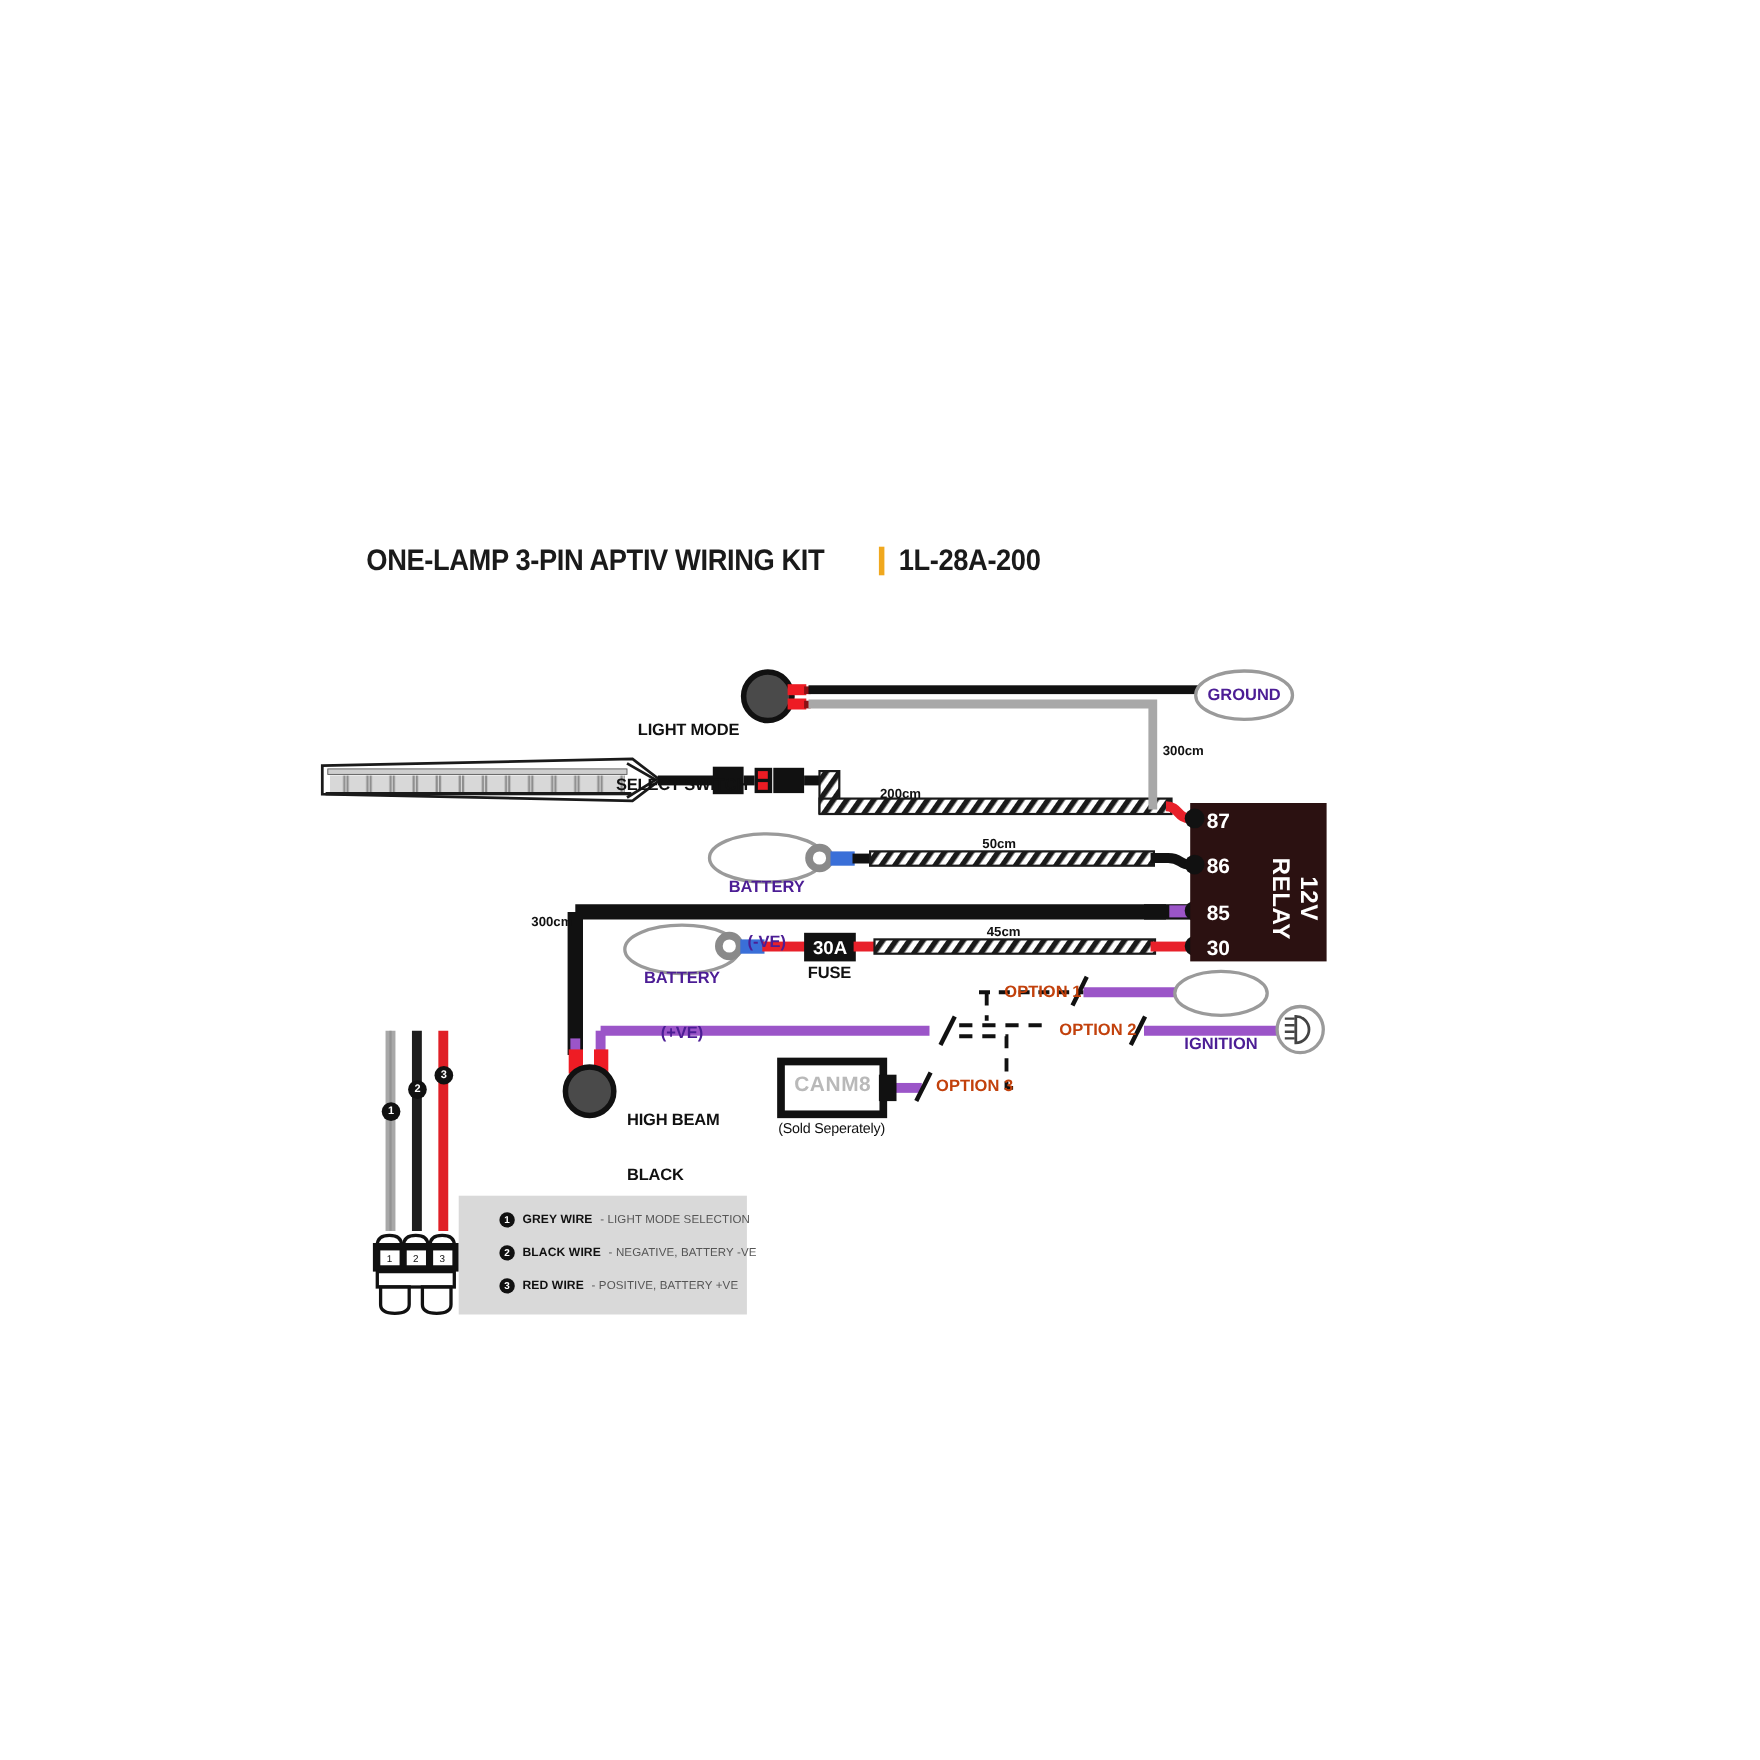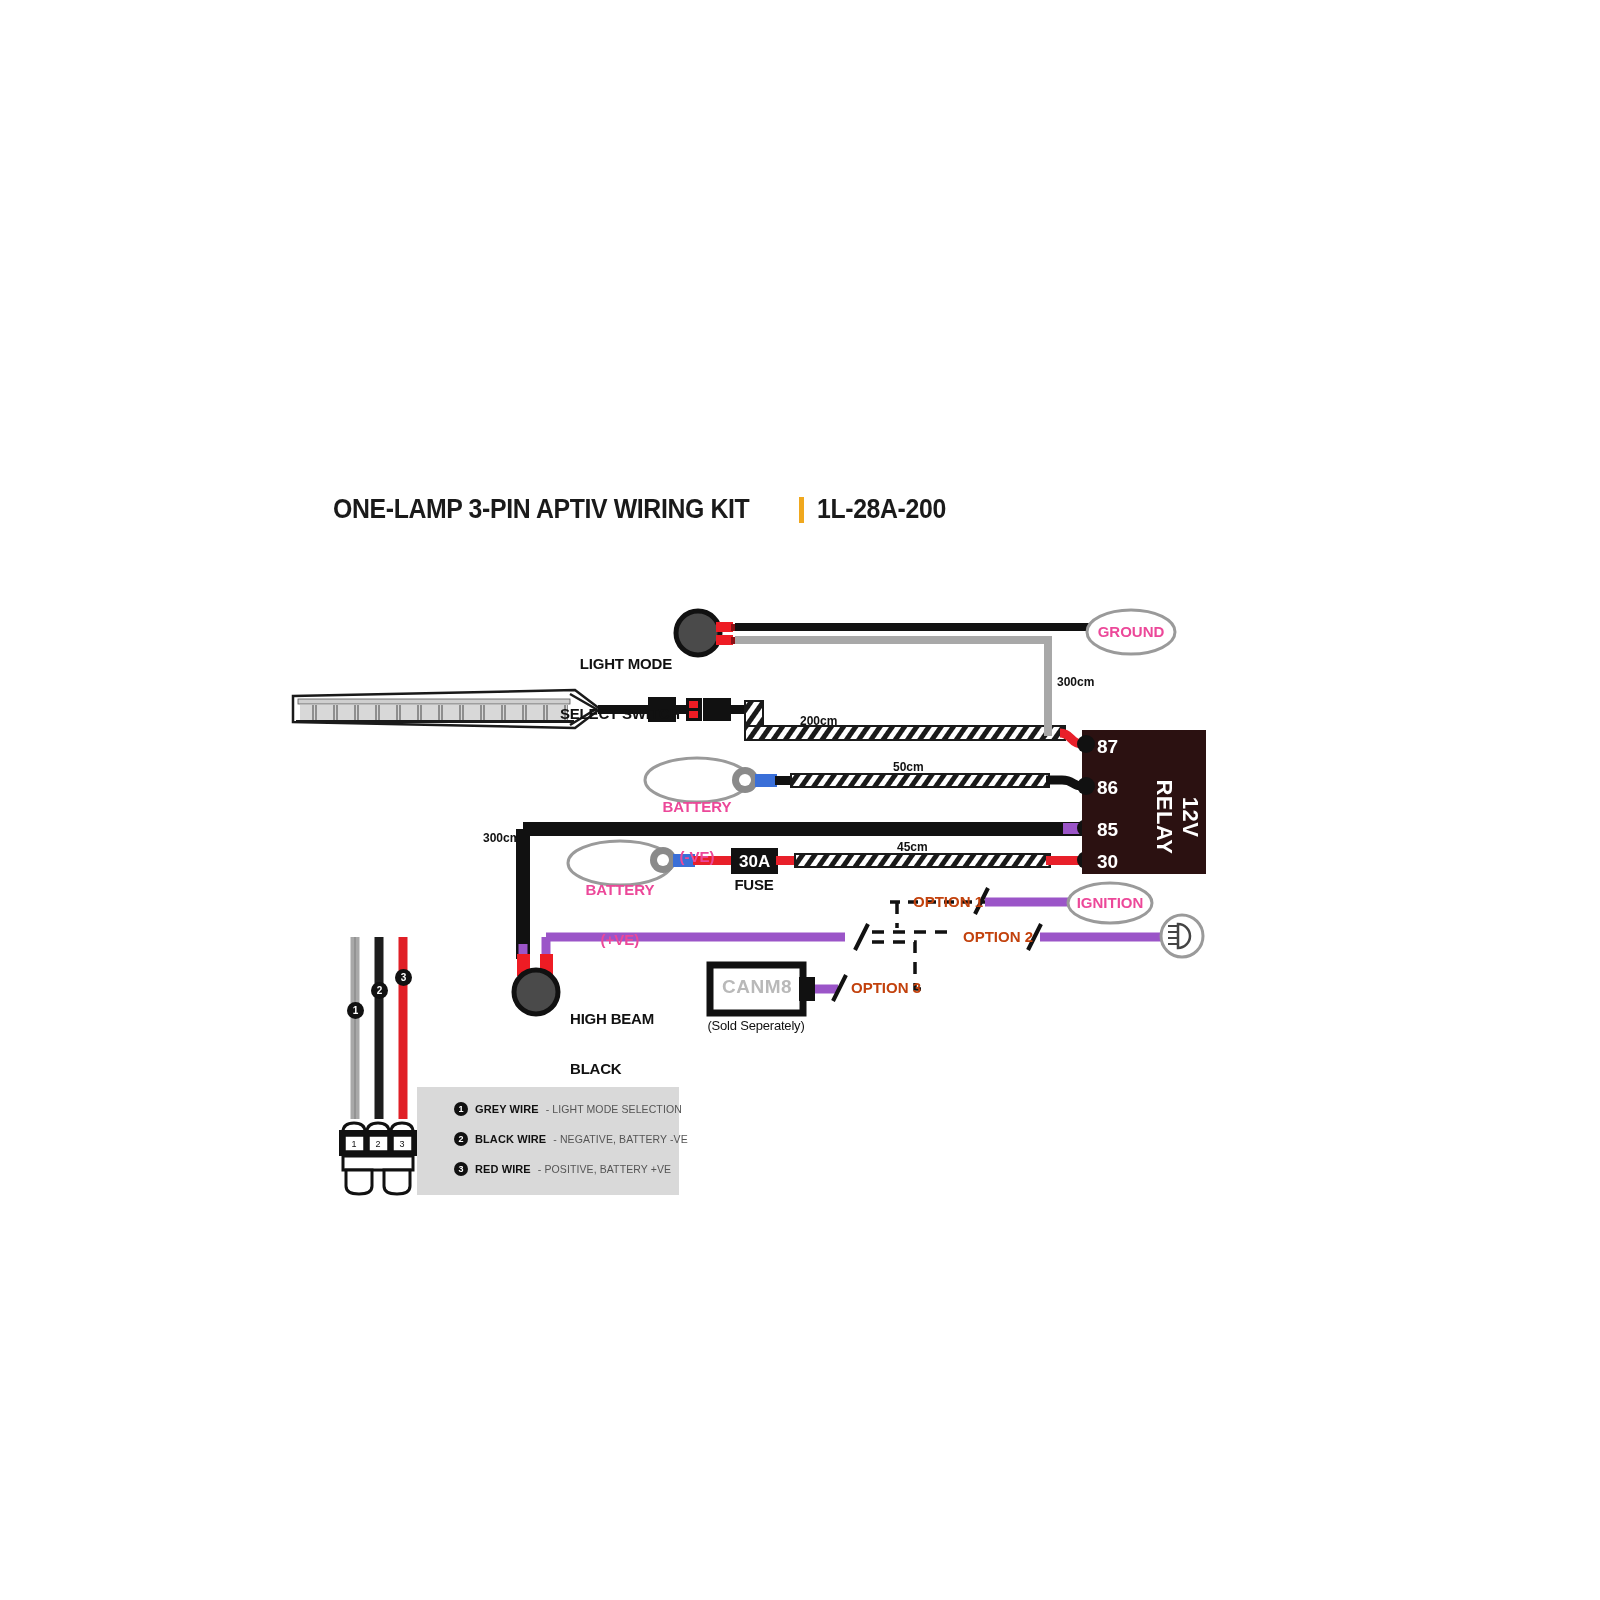--- a/index.html
+++ b/index.html
@@ -18,21 +18,21 @@
               transform:scaleX(0.92);transform-origin:left center;}
 
   
   .lbl{position:absolute;font-weight:bold;color:#111;line-height:1.12;
        white-space:pre;letter-spacing:-0.2px;}
   .lbl.c{text-align:center;}
   .lbl.r{text-align:right;}
   .cm{position:absolute;font-size:12px;font-weight:bold;color:#111;white-space:nowrap;}
 
   
-  .node-txt{position:absolute;font-size:15px;font-weight:bold;color:#ec4899;
+  .node-txt{position:absolute;font-size:15px;font-weight:bold;color:#4c1d95;
             text-align:center;white-space:pre;line-height:1.1;}
 
   
   .legend{position:absolute;left:417px;top:1043px;width:262px;height:108px;
           background:#d9d9d9;}
   .legend-row{position:absolute;left:37px;display:flex;align-items:center;gap:7px;
               white-space:nowrap;}
   .legend-row:nth-of-type(1){top:15px;}
   .badge{width:14px;height:14px;border-radius:50%;background:#111;color:#fff;
          font-size:9px;font-weight:bold;display:flex;align-items:center;
@@ -278,21 +278,21 @@
     <div style="font-weight:normal;font-size:13px;">(Optional)</div>
   </div>
 
   <div class="canm8-txt" style="left:722px;top:932px;">CANM8</div>
   <div class="lbl c" style="left:700px;top:975px;width:112px;font-size:13px;font-weight:normal;">(Sold Seperately)</div>
 
   <div class="opt" style="left:913px;top:849px;">OPTION 1</div>
   <div class="opt" style="left:963px;top:884px;">OPTION 2</div>
   <div class="opt" style="left:851px;top:935px;text-align:right;">OPTION 3</div>
 
-  <div class="node-txt" style="left:1068px;top:851px;width:84px;">IGNITION</div>
+  <div class="node-txt" style="left:1068px;top:898px;width:84px;">IGNITION</div>
 
   <div class="wire-badge" style="left:347px;top:958px;">1</div>
   <div class="wire-badge" style="left:371px;top:938px;">2</div>
   <div class="wire-badge" style="left:395px;top:925px;">3</div>
 
   <div class="pin-num" style="left:348px;top:1095px;">1</div>
   <div class="pin-num" style="left:372px;top:1095px;">2</div>
   <div class="pin-num" style="left:396px;top:1095px;">3</div>
 
   <div class="legend">

